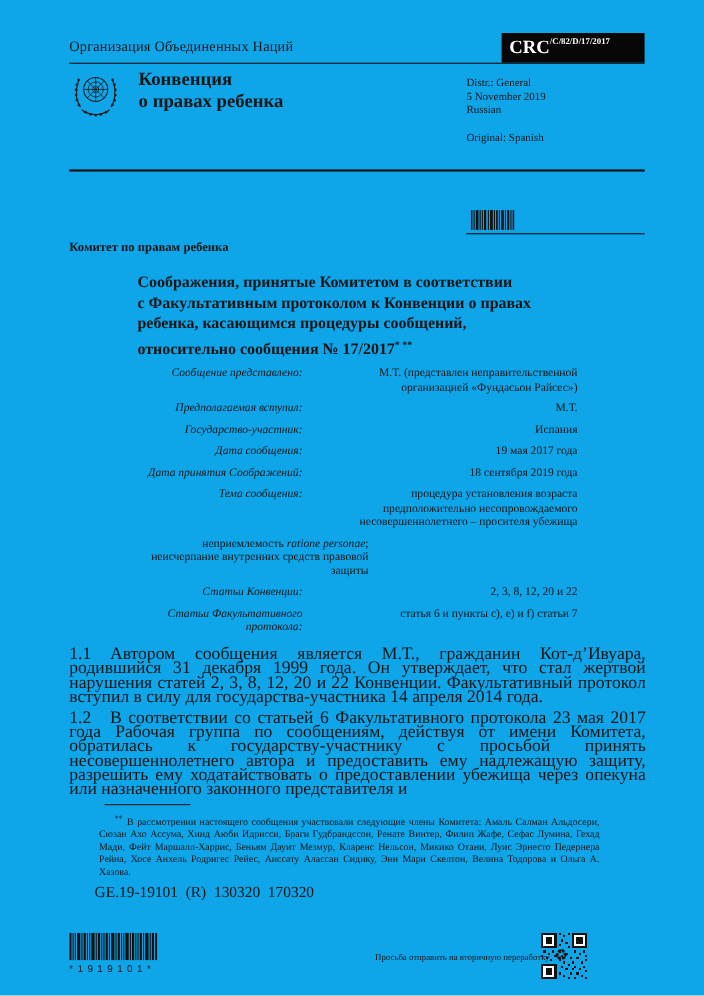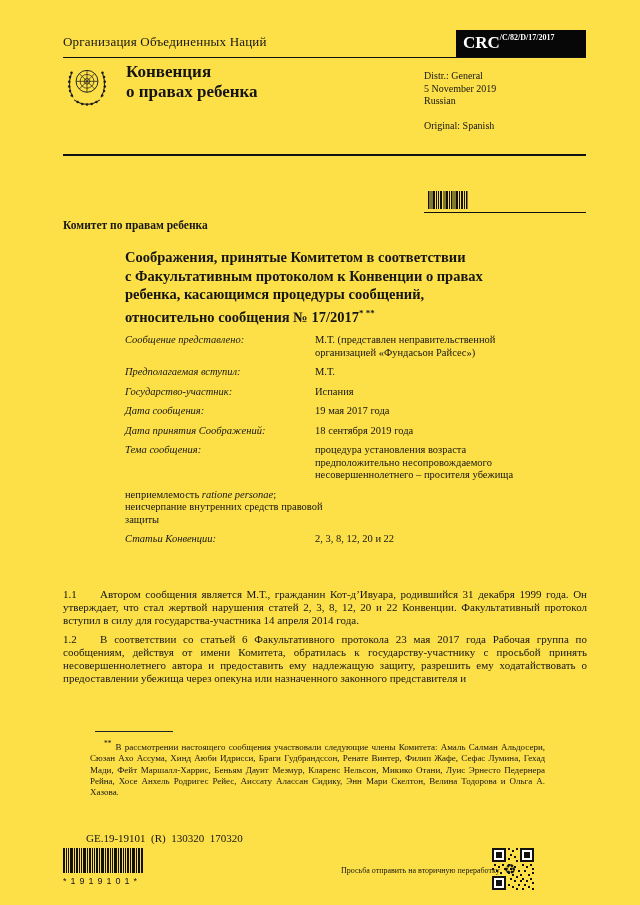--- a/index.html
+++ b/index.html
@@ -1,19 +1,19 @@
 <!DOCTYPE html>
 <html><head>
 <meta charset="utf-8">
 <style>
   * { box-sizing: border-box; margin: 0; padding: 0; }
   html, body { background: #ffffff; }
   .page {
     position: relative; width: 640px; height: 905px;
-    background: #fde047; overflow: hidden;
+    background: #0ea5e9; overflow: hidden;
     font-family: "Liberation Serif", "DejaVu Serif", serif;
     color: #151515;
   }
 
   
   .org-name { position: absolute; left: 63px; top: 34px; font-size: 13px; letter-spacing: .2px; }
   .symbol-box {
     position: absolute; left: 456px; top: 30px; width: 130px; height: 27px;
     background: #070707; color: #fff; display: flex; align-items: flex-start; padding: 3px 5px 0 7px;
   }
@@ -33,38 +33,38 @@
   .right-rule { position: absolute; left: 424px; top: 212px; width: 162px; height: 1px; background: #111; }
 
   .committee { position: absolute; left: 63px; top: 219px; font-size: 11.5px; font-weight: bold; }
 
   .main-title { position: absolute; left: 125px; top: 248px; width: 472px; font-size: 14.5px; font-weight: bold; line-height: 18.5px; }
   .t-line { display: block; }
   .marks { font-size: 9px; }
 
   
   .meta { position: absolute; left: 125px; top: 334px; width: 466px; }
-  .meta-row { display: flex; margin-bottom: 7px; }
+  .meta-row { display: flex; margin-bottom: 7px; text-align: right; }
   .meta-label { flex: 0 0 190px; padding-right: 40px; font-style: italic; font-size: 10.5px; line-height: 12.5px; }
   .meta-value { flex: 0 0 210px; font-size: 10.5px; line-height: 12.5px; }
   .meta-value em { font-style: italic; }
 
   
   .body-paras { position: absolute; left: 63px; top: 588px; width: 524px; }
-  .body-para { font-size: 11px; line-height: 13px; text-align: justify; margin-bottom: 6px; }
+  .body-para { font-size: 16px; line-height: 13px; text-align: justify; margin-bottom: 6px; }
   .para-num { display: inline-block; width: 37px; }
 
   
   .fn-rule { position: absolute; left: 95px; top: 731px; width: 78px; height: 1px; background: #222; }
   .footnotes { position: absolute; left: 90px; top: 738px; width: 455px; }
   .footnote { font-size: 9px; line-height: 11.3px; text-align: justify; text-indent: 14px; margin-bottom: 2px; }
   .fn-mark { margin-right: 4px; }
 
   
-  .ge-number { position: absolute; left: 63px; top: 832px; font-size: 11px; white-space: pre; padding-left: 23px; }
+  .ge-number { position: absolute; left: 63px; top: 804px; font-size: 14px; white-space: pre; padding-left: 23px; }
   .barcode-bottom { position: absolute; left: 63px; top: 848px; width: 80px; height: 25px; }
   .barcode-text { position: absolute; left: 63px; top: 876px; width: 90px; font-size: 9px; letter-spacing: 4px; font-family: "Liberation Sans", sans-serif; }
   .recycle-line { position: absolute; left: 341px; top: 863px; display: flex; align-items: center; gap: 4px; font-size: 8px; }
   .recycle-icon { font-size: 14px; line-height: 14px; }
   .qr { position: absolute; left: 492px; top: 848px; width: 42px; height: 42px; }
 </style>
 </head>
 <body>
 
 <div class="page">
@@ -181,20 +181,24 @@
     <div class="meta-row">
       <span class="meta-label">Тема сообщения:</span>
       <span class="meta-value">процедура установления возраста предположительно несопровождаемого несовершеннолетнего – просителя убежища</span>
     </div>
     <div class="meta-row">
       <span class="meta-value"><span>неприемлемость </span><em>ratione personae</em><span>; неисчерпание внутренних средств правовой защиты</span></span>
     </div>
     <div class="meta-row">
       <span class="meta-label">Статьи Конвенции:</span>
       <span class="meta-value">2, 3, 8, 12, 20 и 22</span>
+    </div>
+    <div class="meta-row">
+      <span class="meta-label">Статьи Факультативного протокола:</span>
+      <span class="meta-value">статья 6 и пункты c), e) и f) статьи 7</span>
     </div>
   </div>
 
   <div class="body-paras">
     <p class="body-para"><span class="para-num">1.1</span><span>Автором сообщения является М.Т., гражданин Кот-д’Ивуара, родившийся 31 декабря 1999 года. Он утверждает, что стал жертвой нарушения статей 2, 3, 8, 12, 20 и 22 Конвенции. Факультативный протокол вступил в силу для государства-участника 14 апреля 2014 года.</span></p>
     <p class="body-para"><span class="para-num">1.2</span><span>В соответствии со статьей 6 Факультативного протокола 23 мая 2017 года Рабочая группа по сообщениям, действуя от имени Комитета, обратилась к государству-участнику с просьбой принять несовершеннолетнего автора и предоставить ему надлежащую защиту, разрешить ему ходатайствовать о предоставлении убежища через опекуна или назначенного законного представителя и</span></p>
   </div>
 
   <div class="fn-rule"></div>
   <div class="footnotes">

